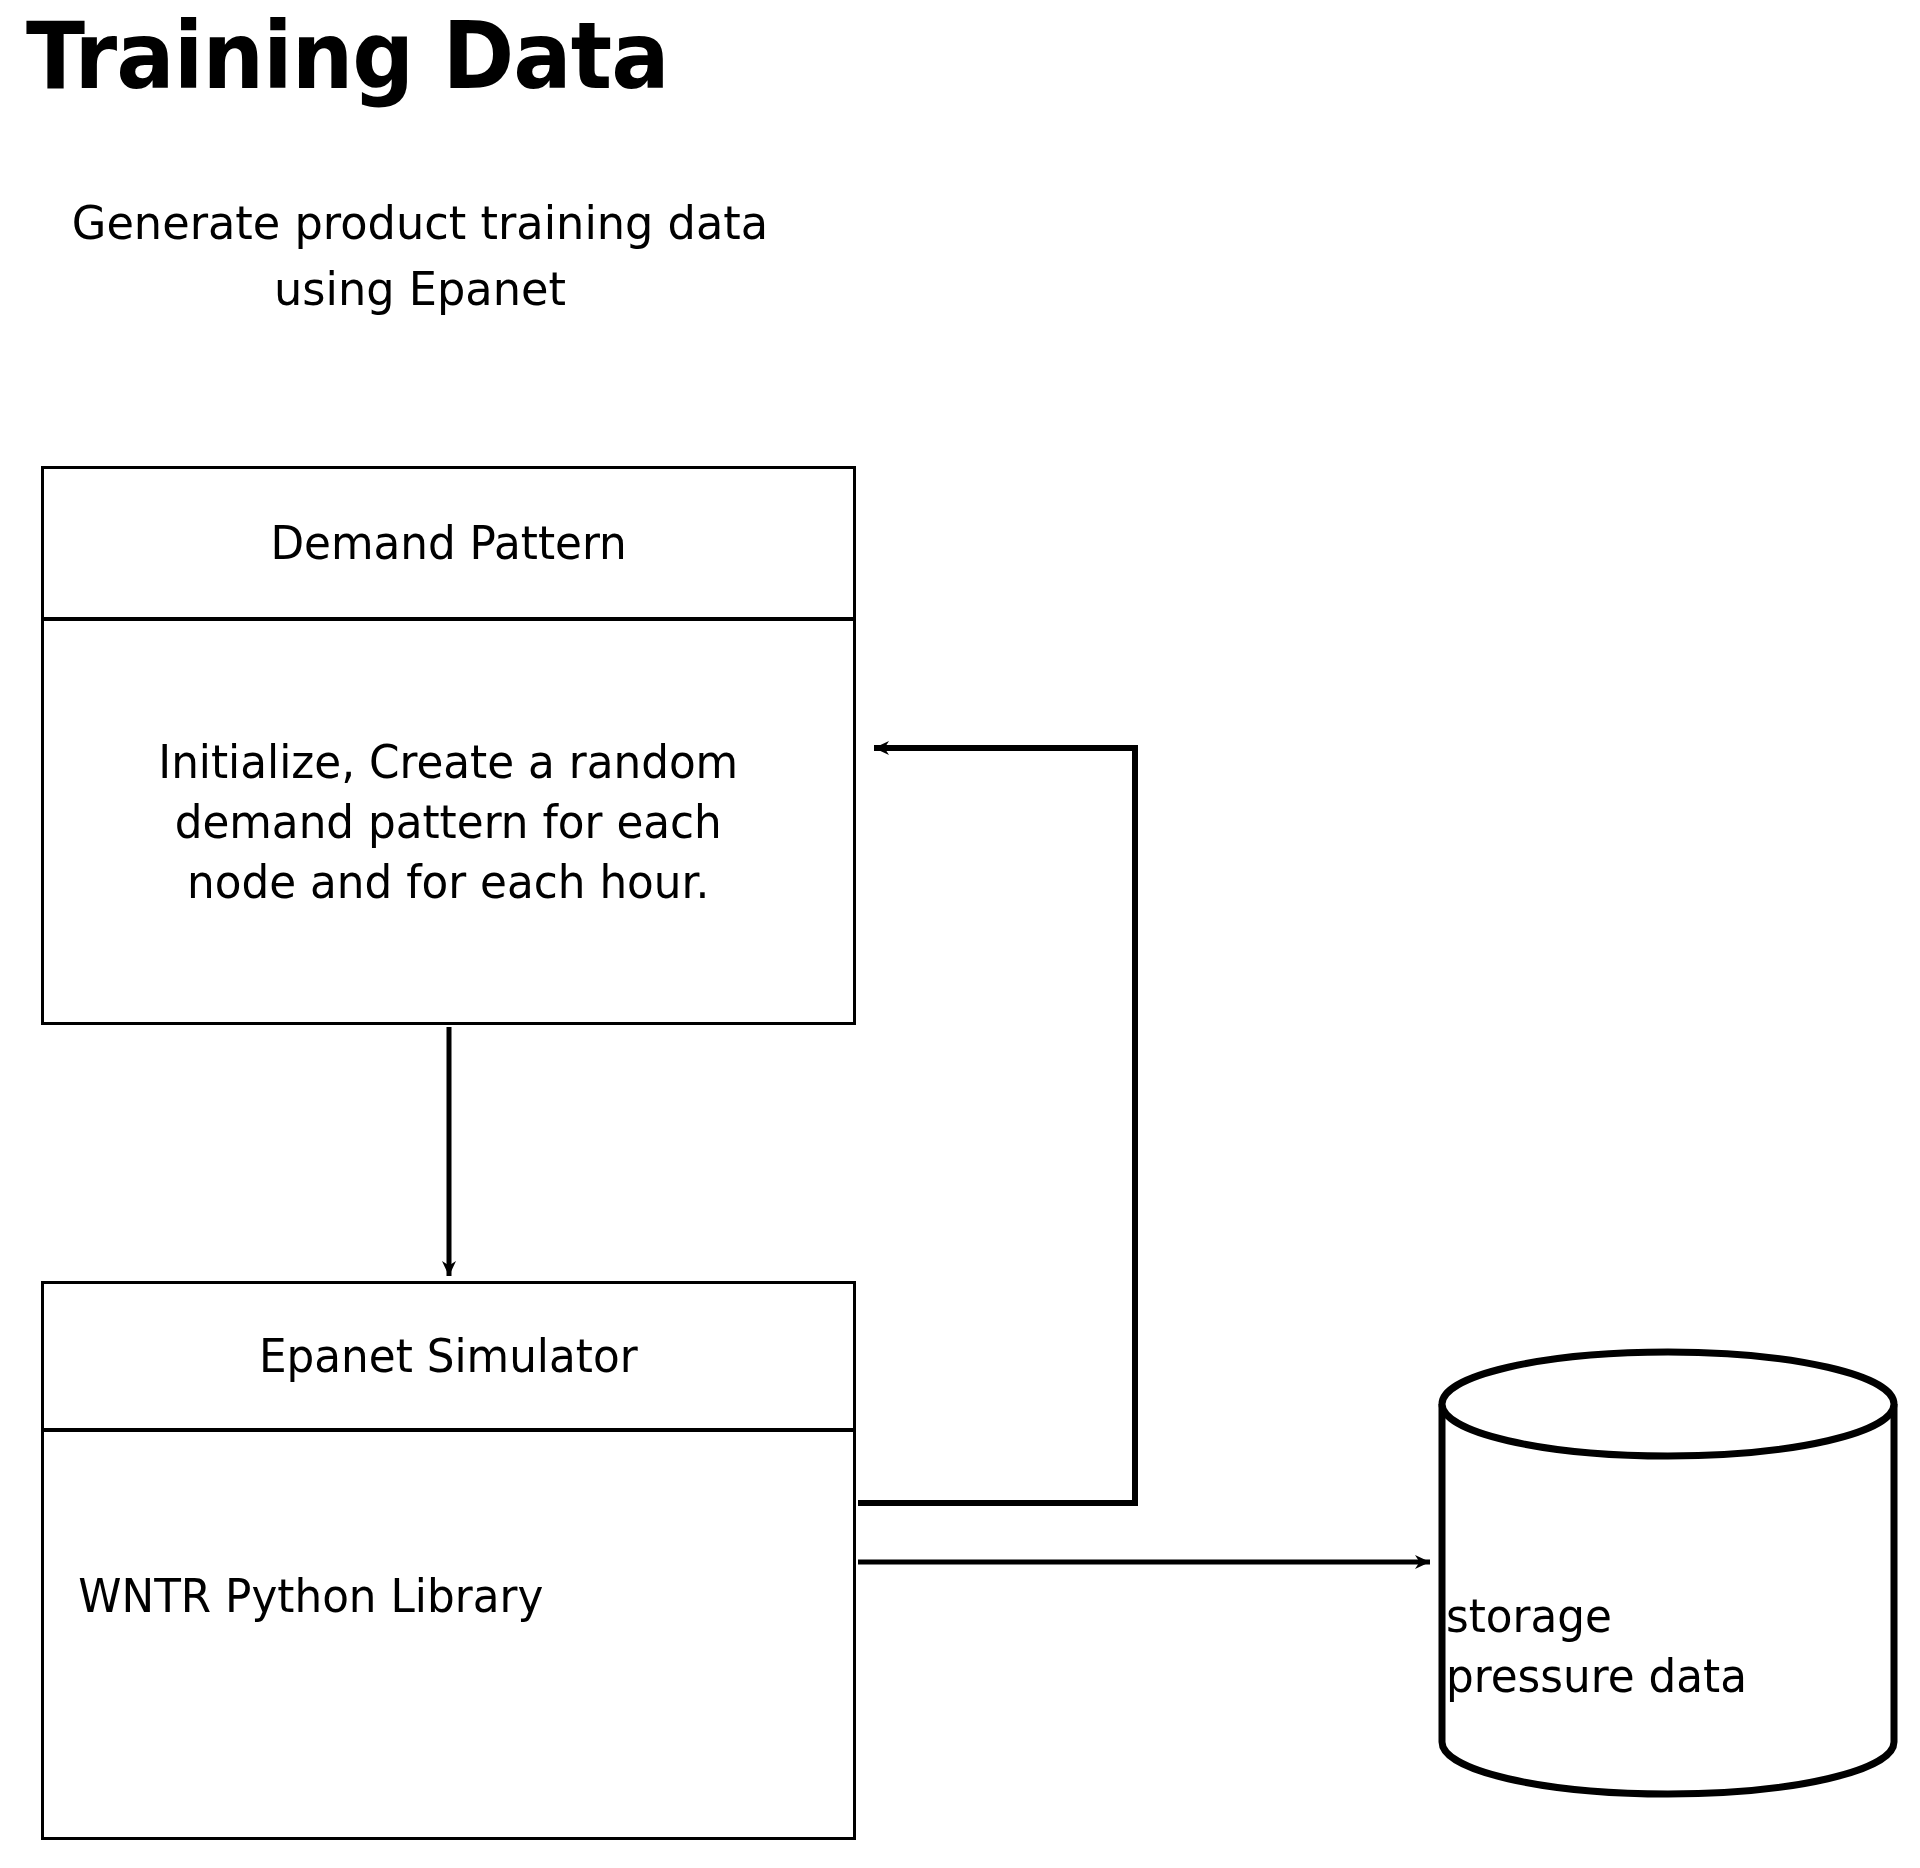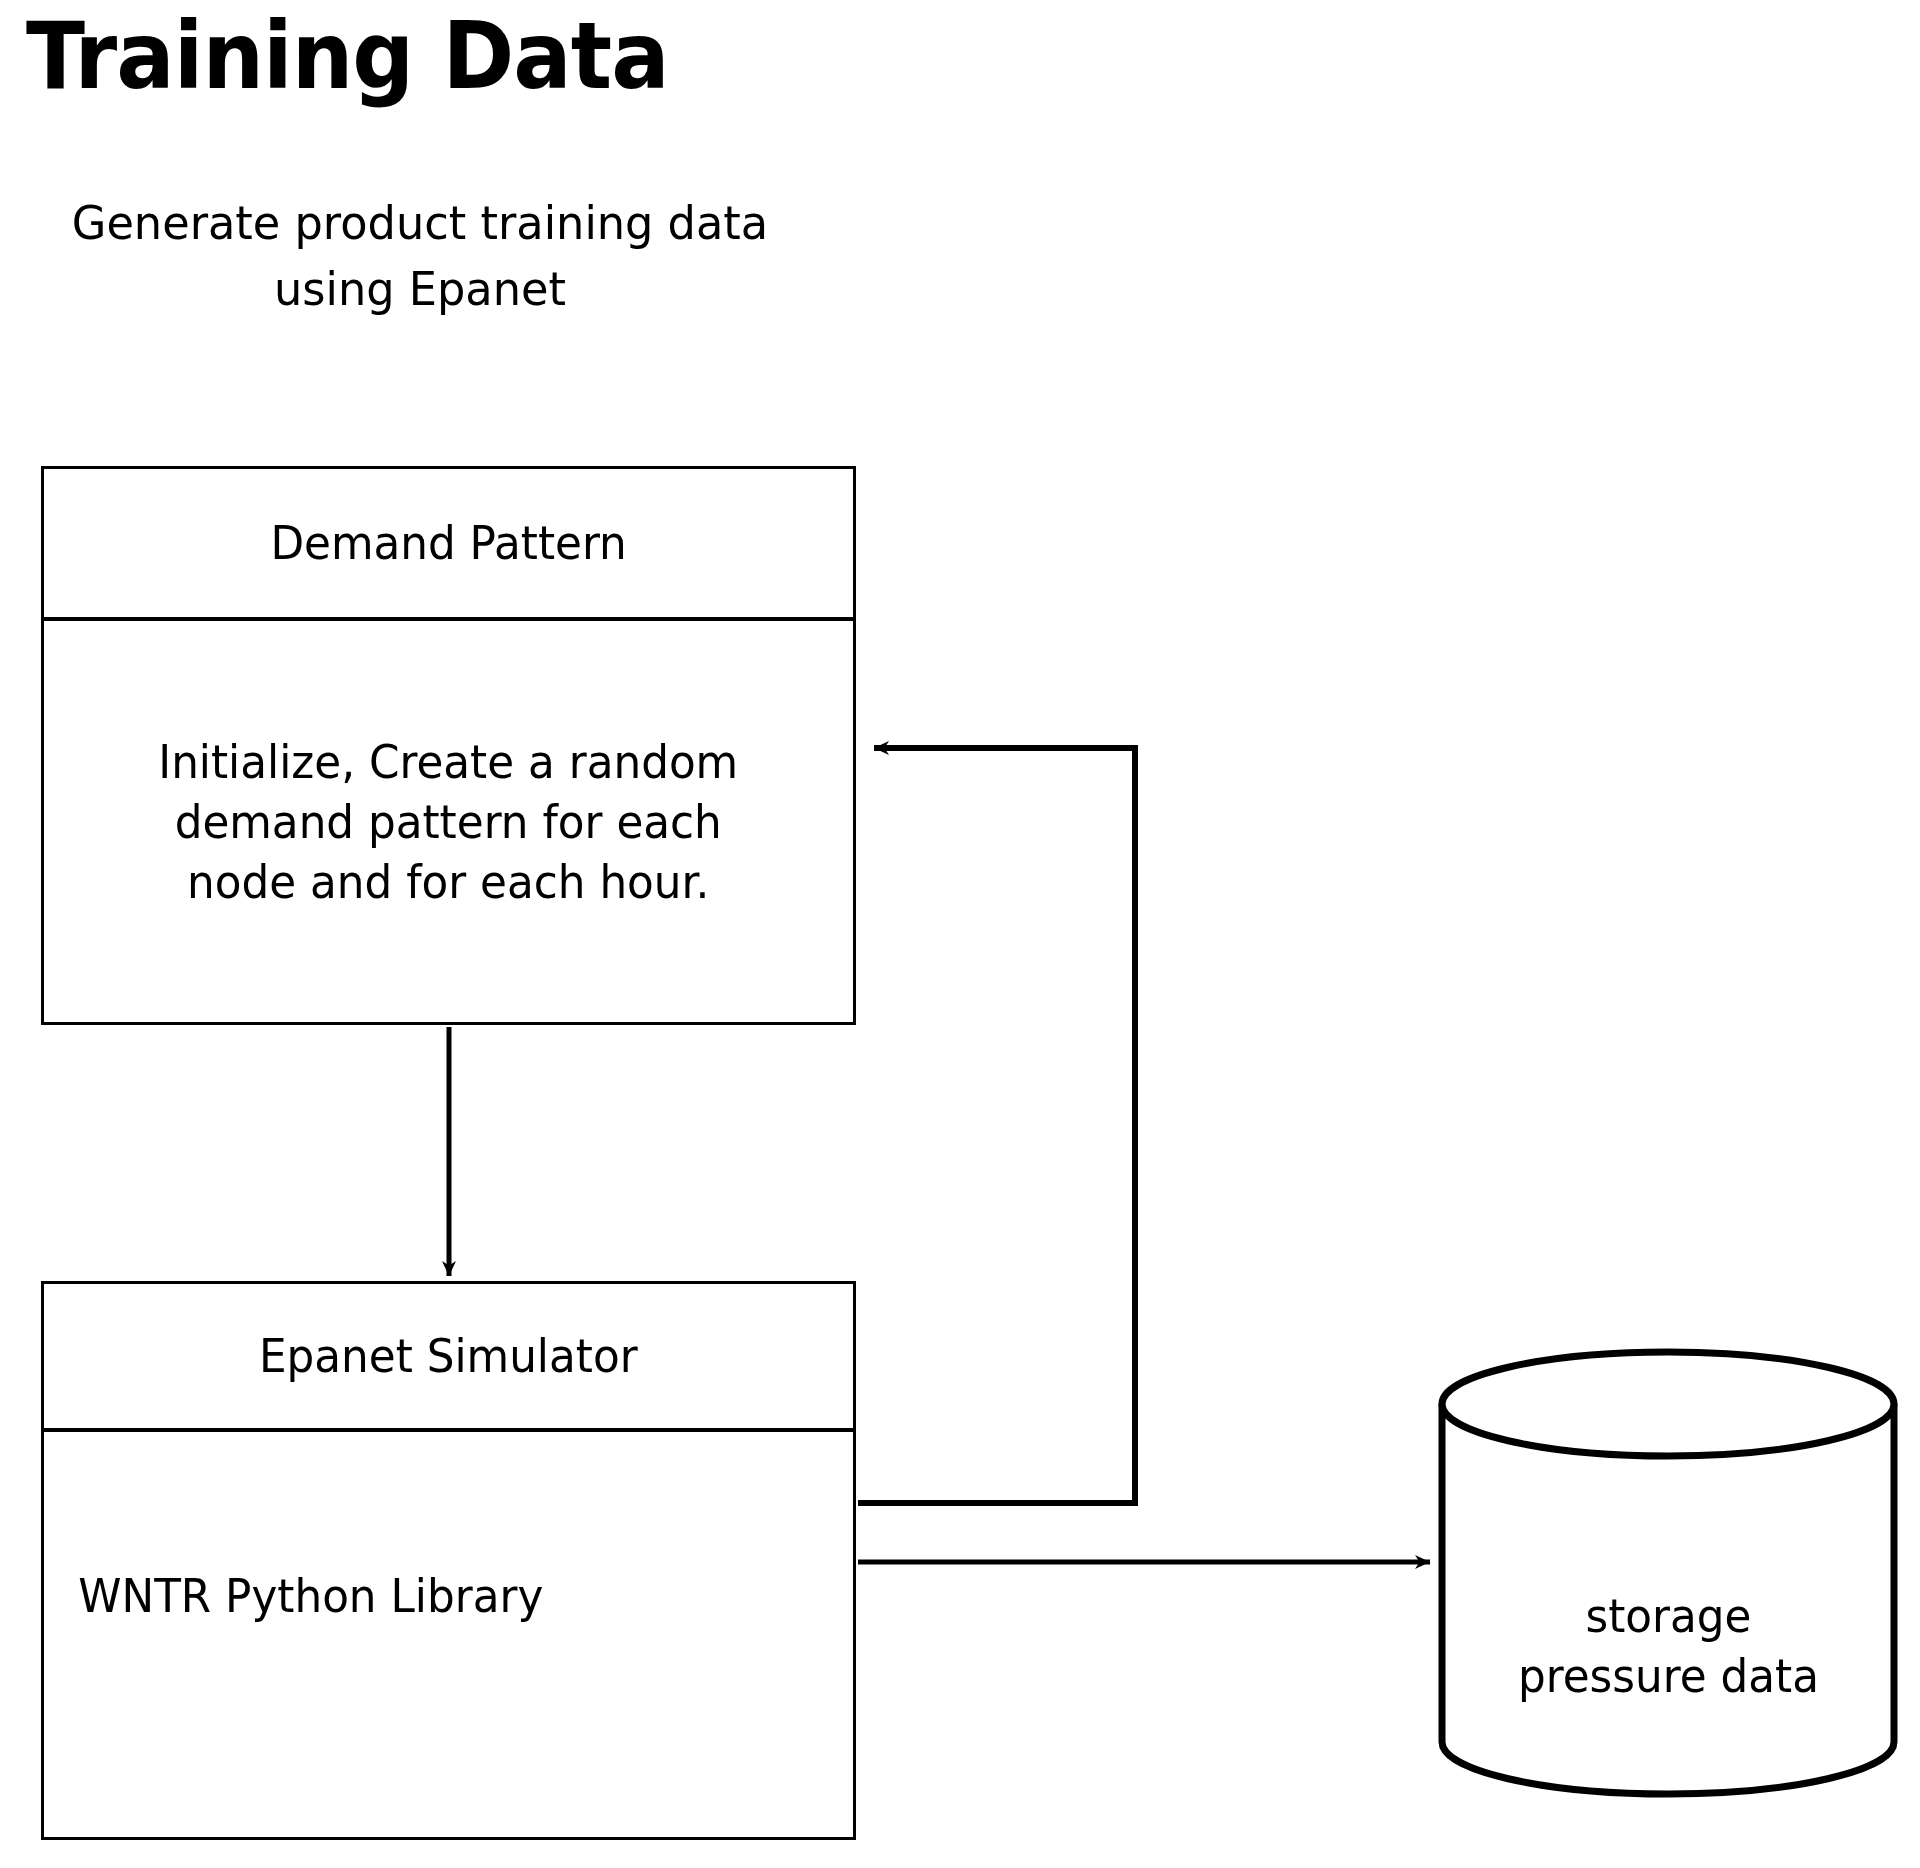--- a/index.html
+++ b/index.html
@@ -136,21 +136,20 @@
     left: 1438px;
     top: 1348px;
     width: 460px;
     height: 450px;
   }
   #storage-cylinder .cyl-label {
     position: absolute;
     left: 0;
     top: 178px;
     width: 460px;
-    text-align: center;
     font-size: 46px;
     line-height: 60px;
     white-space: pre-line;
   }
   #storage-cylinder .cyl-label span {
     display: inline-block;
     transform: scaleX(0.95);
   }
 </style>
 </head>

